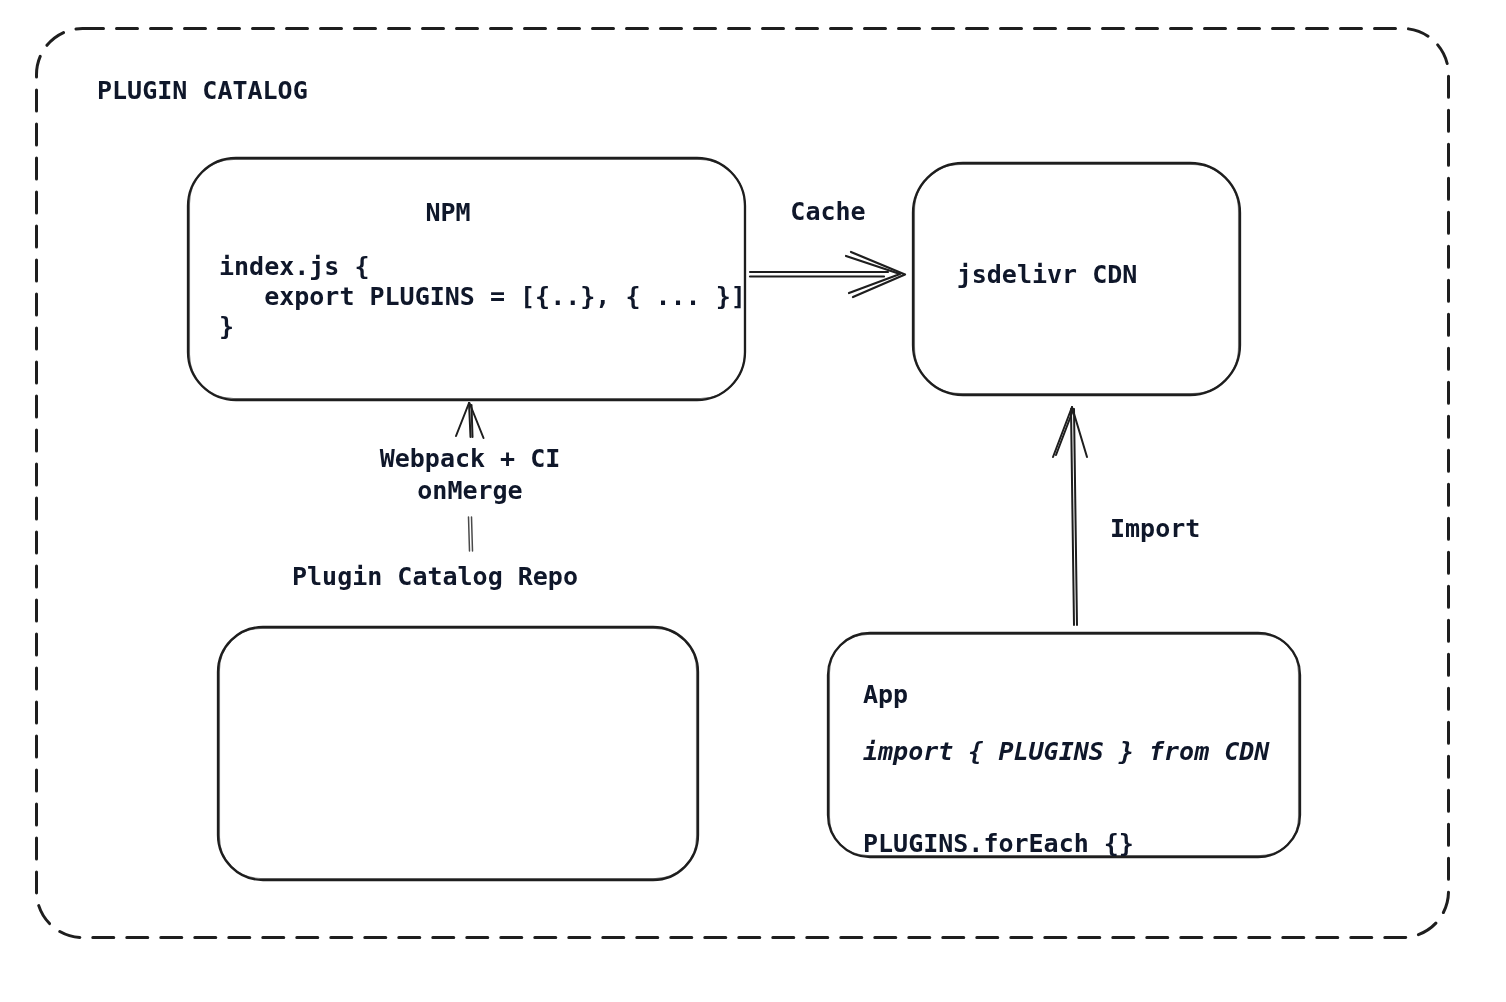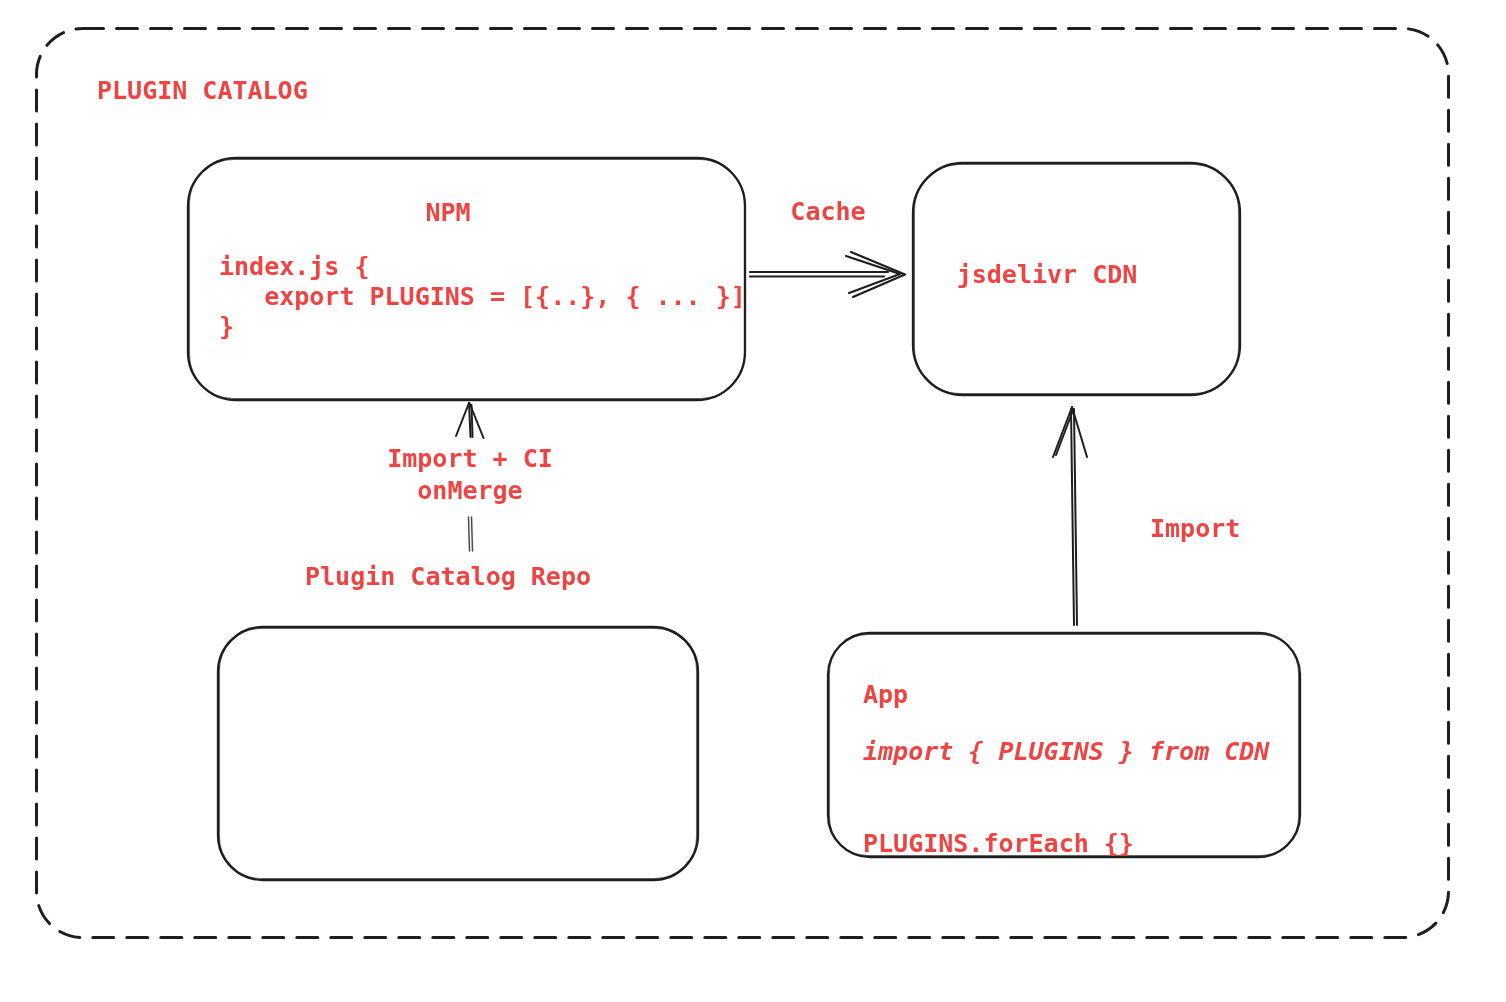--- a/index.html
+++ b/index.html
@@ -11,44 +11,44 @@
     font-weight:bold;
     color:#1e1e1e;
     overflow:hidden;
   }
   .layer{position:absolute;left:0;top:0;}
   .t{
     position:absolute;
     font-size:25px;
     line-height:30px;
     white-space:pre;
-    color:#ef4444;
+    color:#0f172a;
   }
   .ctr{text-align:center;}
   
   .title{left:97px;top:76px;}
   
   .npm-title{left:188px;top:198px;width:520px;}
   .npm-code{left:219px;top:252px;}
   
   .cdn-title{left:913px;top:260px;width:268px;}
   
   .cache-label{left:753px;top:197px;width:150px;}
   
   .build-label-1{left:345px;top:444px;width:250px;}
   .build-label-2{left:345px;top:476px;width:250px;}
   
-  .repo-title{left:291px;top:562px;width:300px;text-align:right;}
+  .repo-title{left:285px;top:562px;width:300px;}
   .repo-files{left:228px;top:707px;line-height:33px;}
   
   .app-title{left:863px;top:680px;}
   .app-code-1{left:863px;top:737px;font-style:italic;}
   .app-code-2{left:863px;top:829px;}
   
-  .import-label{left:1110px;top:514px;margin-left:40px;}
+  .import-label{left:1110px;top:514px;}
 </style>
 </head>
 <body>
 
 <div class="canvas">
 
   <svg class="layer" width="1506" height="1002" viewBox="0 0 1506 1002">
     <g fill="none" stroke="#1e1e1e" stroke-linecap="round" stroke-linejoin="round">
 
       <rect x="36.5" y="28.5" width="1412" height="909" rx="46" stroke-width="3" stroke-dasharray="21 13"></rect>
@@ -96,21 +96,21 @@
 
   <div class="t title">PLUGIN CATALOG</div>
 
   <div class="t npm-title ctr">NPM</div>
   <div class="t npm-code"><span>index.js {</span><br><span>   export PLUGINS = [{..}, { ... }]</span><br><span>}</span></div>
 
   <div class="t cache-label ctr">Cache</div>
 
   <div class="t cdn-title ctr">jsdelivr CDN</div>
 
-  <div class="t build-label-1 ctr">Import + CI</div>
+  <div class="t build-label-1 ctr">Webpack + CI</div>
   <div class="t build-label-2 ctr">onMerge</div>
 
   <div class="t repo-title ctr">Plugin Catalog Repo</div>
 
   <div class="t app-title">App</div>
   <div class="t app-code-1">import { PLUGINS } from CDN</div>
   <div class="t app-code-2">PLUGINS.forEach {}</div>
 
   <div class="t import-label">Import</div>
 

